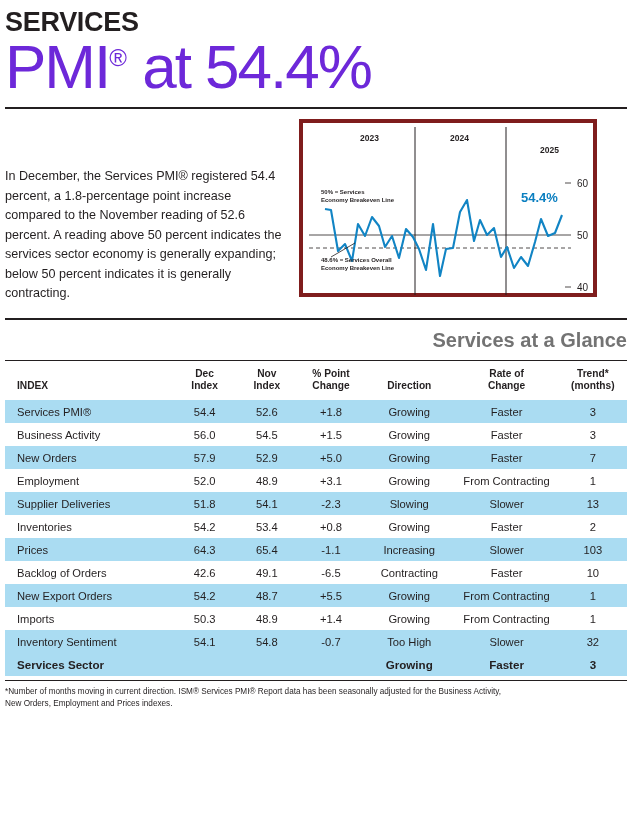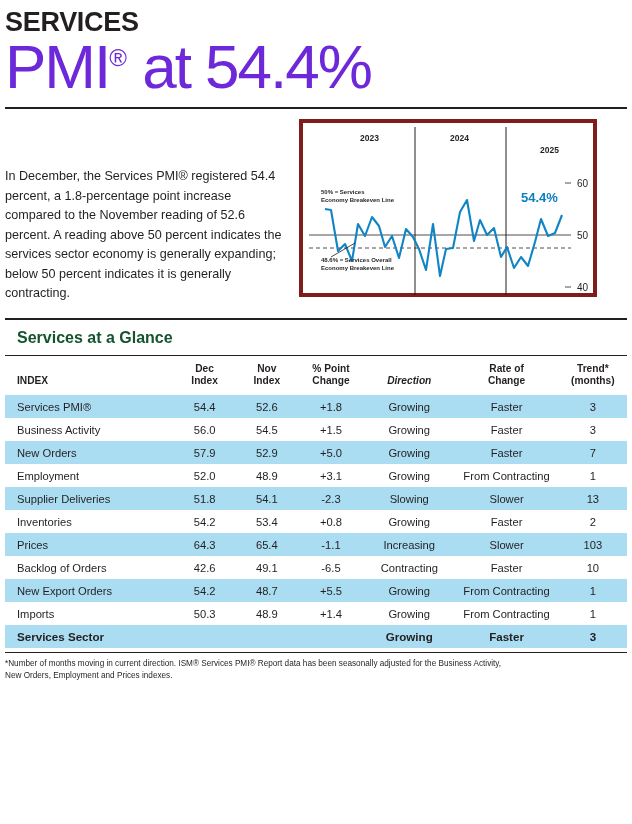--- a/index.html
+++ b/index.html
@@ -91,24 +91,25 @@
     font-weight: bold;
     color: #0b7fc0;
   }
 
   
   .tbl-rule-top {
     border-top: 2.5px solid #231f20;
     margin-top: 14px;
   }
   .tbl-title {
-    font-size: 16px;
+    font-size: 20px;
     font-weight: bold;
     padding: 9px 0 8px 12px;
-    color: #14532d;
+    color: #737373;
+    text-align: right;
   }
   .tbl-rule-mid { border-top: 1px solid #231f20; }
 
   table.glance {
     width: 100%;
     border-collapse: collapse;
     font-size: 11.2px;
   }
   table.glance th {
     font-size: 10.2px;
@@ -129,21 +130,21 @@
   }
   tr.alt td { background: #aadcf2; }
   tr.total td {
     font-weight: bold;
     font-size: 11.6px;
   }
   tr.total.alt td { background: #aadcf2; }
   .col-index { width: 168px; }
   .col-num { width: 62px; }
   .col-pct { width: 66px; }
-  .col-dir { width: 90px; font-style: italic; }
+  .col-dir { width: 90px; }
   .col-rate { width: 104px; }
   .col-trend { width: 68px; }
 
   .foot-rule { border-top: 1px solid #231f20; margin-top: 4px; }
   .footnote {
     font-size: 8.2px;
     line-height: 1.45;
     padding-top: 5px;
     color: #231f20;
   }
@@ -318,20 +319,29 @@
       </tr>
       <tr>
         <td class="lead">Imports</td>
         <td class="c">50.3</td>
         <td class="c">48.9</td>
         <td class="c">+1.4</td>
         <td class="c">Growing</td>
         <td class="c">From Contracting</td>
         <td class="c">1</td>
       </tr>
+      <tr class="alt">
+        <td class="lead">Inventory Sentiment</td>
+        <td class="c">54.1</td>
+        <td class="c">54.8</td>
+        <td class="c">-0.7</td>
+        <td class="c">Too High</td>
+        <td class="c">Slower</td>
+        <td class="c">32</td>
+      </tr>
       <tr class="total alt">
         <td class="lead">Services Sector</td>
         <td class="c"></td>
         <td class="c"></td>
         <td class="c"></td>
         <td class="c">Growing</td>
         <td class="c">Faster</td>
         <td class="c">3</td>
       </tr>
     </tbody>

